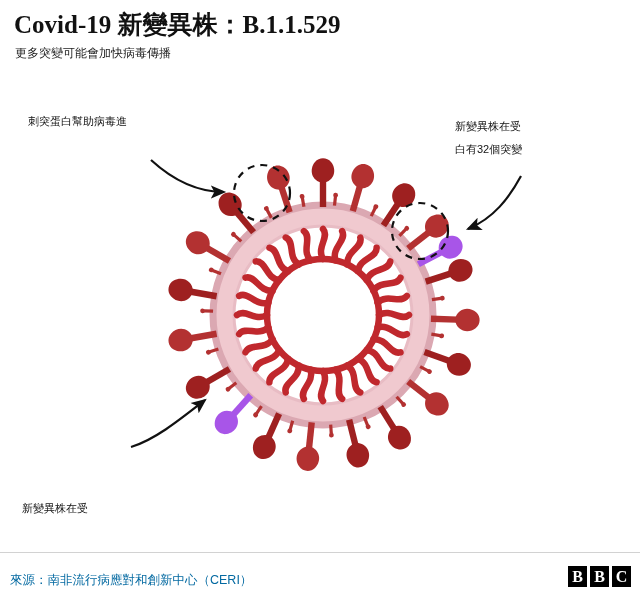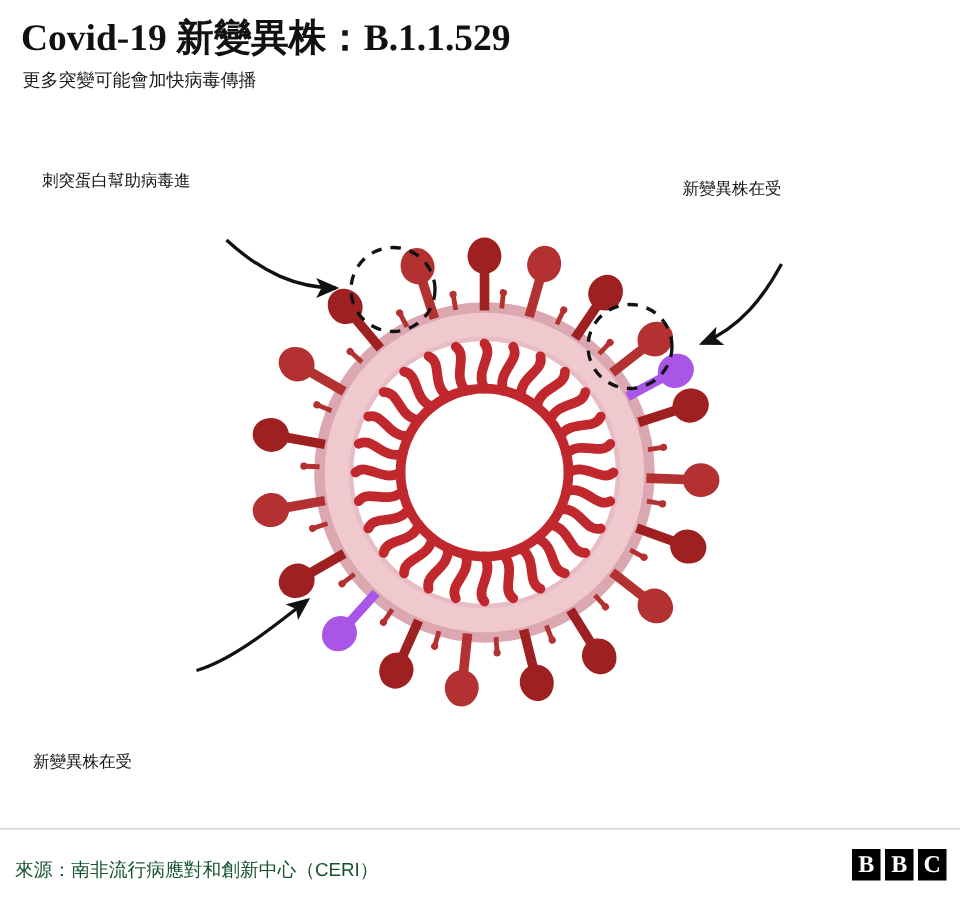--- a/index.html
+++ b/index.html
@@ -60,21 +60,21 @@
     top: 552px;
     width: 640px;
     height: 1px;
     background: #d2d2d2;
   }
   .source {
     position: absolute;
     left: 10px;
     top: 572px;
     font-size: 12.5px;
-    color: #14532d;
+    color: #0369a1;
     white-space: nowrap;
   }
   .bbc-logo {
     position: absolute;
     right: 9px;
     top: 566px;
     display: flex;
     gap: 3px;
   }
   .bbc-logo span {
@@ -380,20 +380,21 @@
 
     <path d="M 131,447 C 155,440 182,418 205,400" fill="none" stroke="#111111" stroke-width="2.2" marker-end="url(#arrowhead)"></path>
   </svg>
 
   <div class="anno anno-tl">
     <div>刺突蛋白幫助病毒進</div>
   </div>
 
   <div class="anno anno-tr">
     <div>新變異株在受</div>
+    <div>白有32個突變</div>
   </div>
 
   <div class="anno anno-bl">
     <div>新變異株在受</div>
   </div>
 
   <div class="footer-rule"></div>
   <div class="source">來源：南非流行病應對和創新中心（CERI）</div>
   <div class="bbc-logo">
     <span>B</span>

